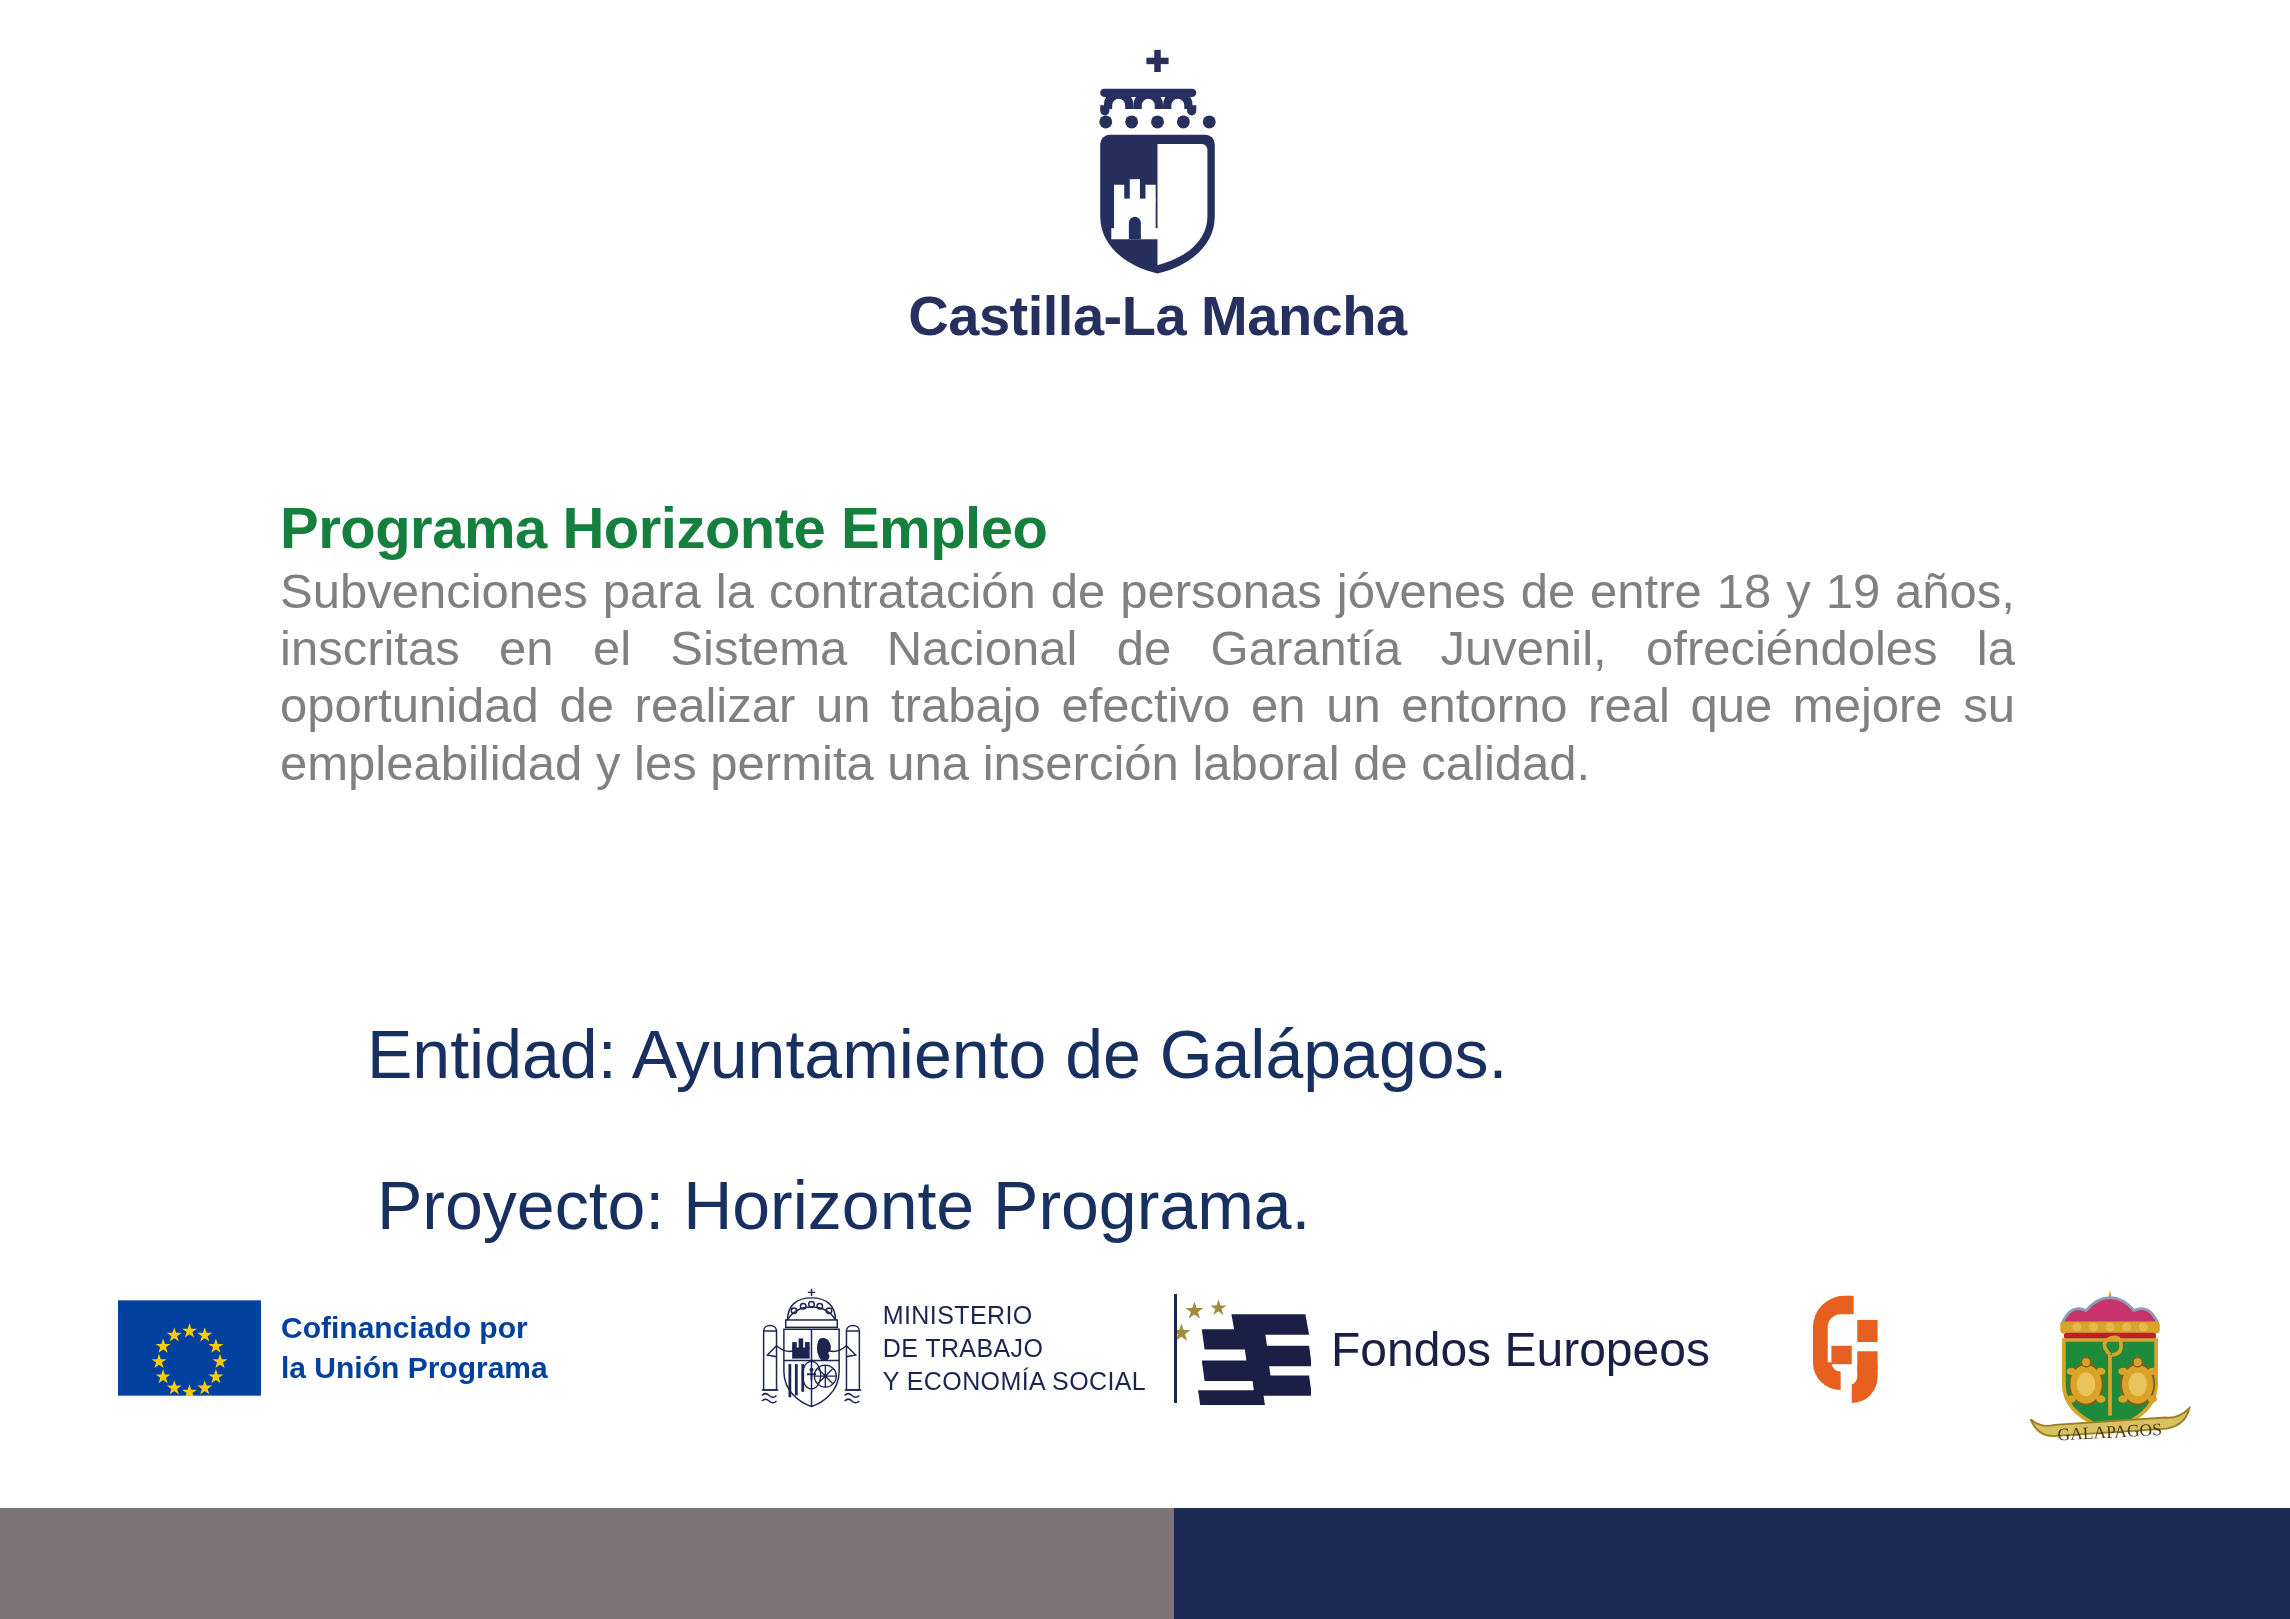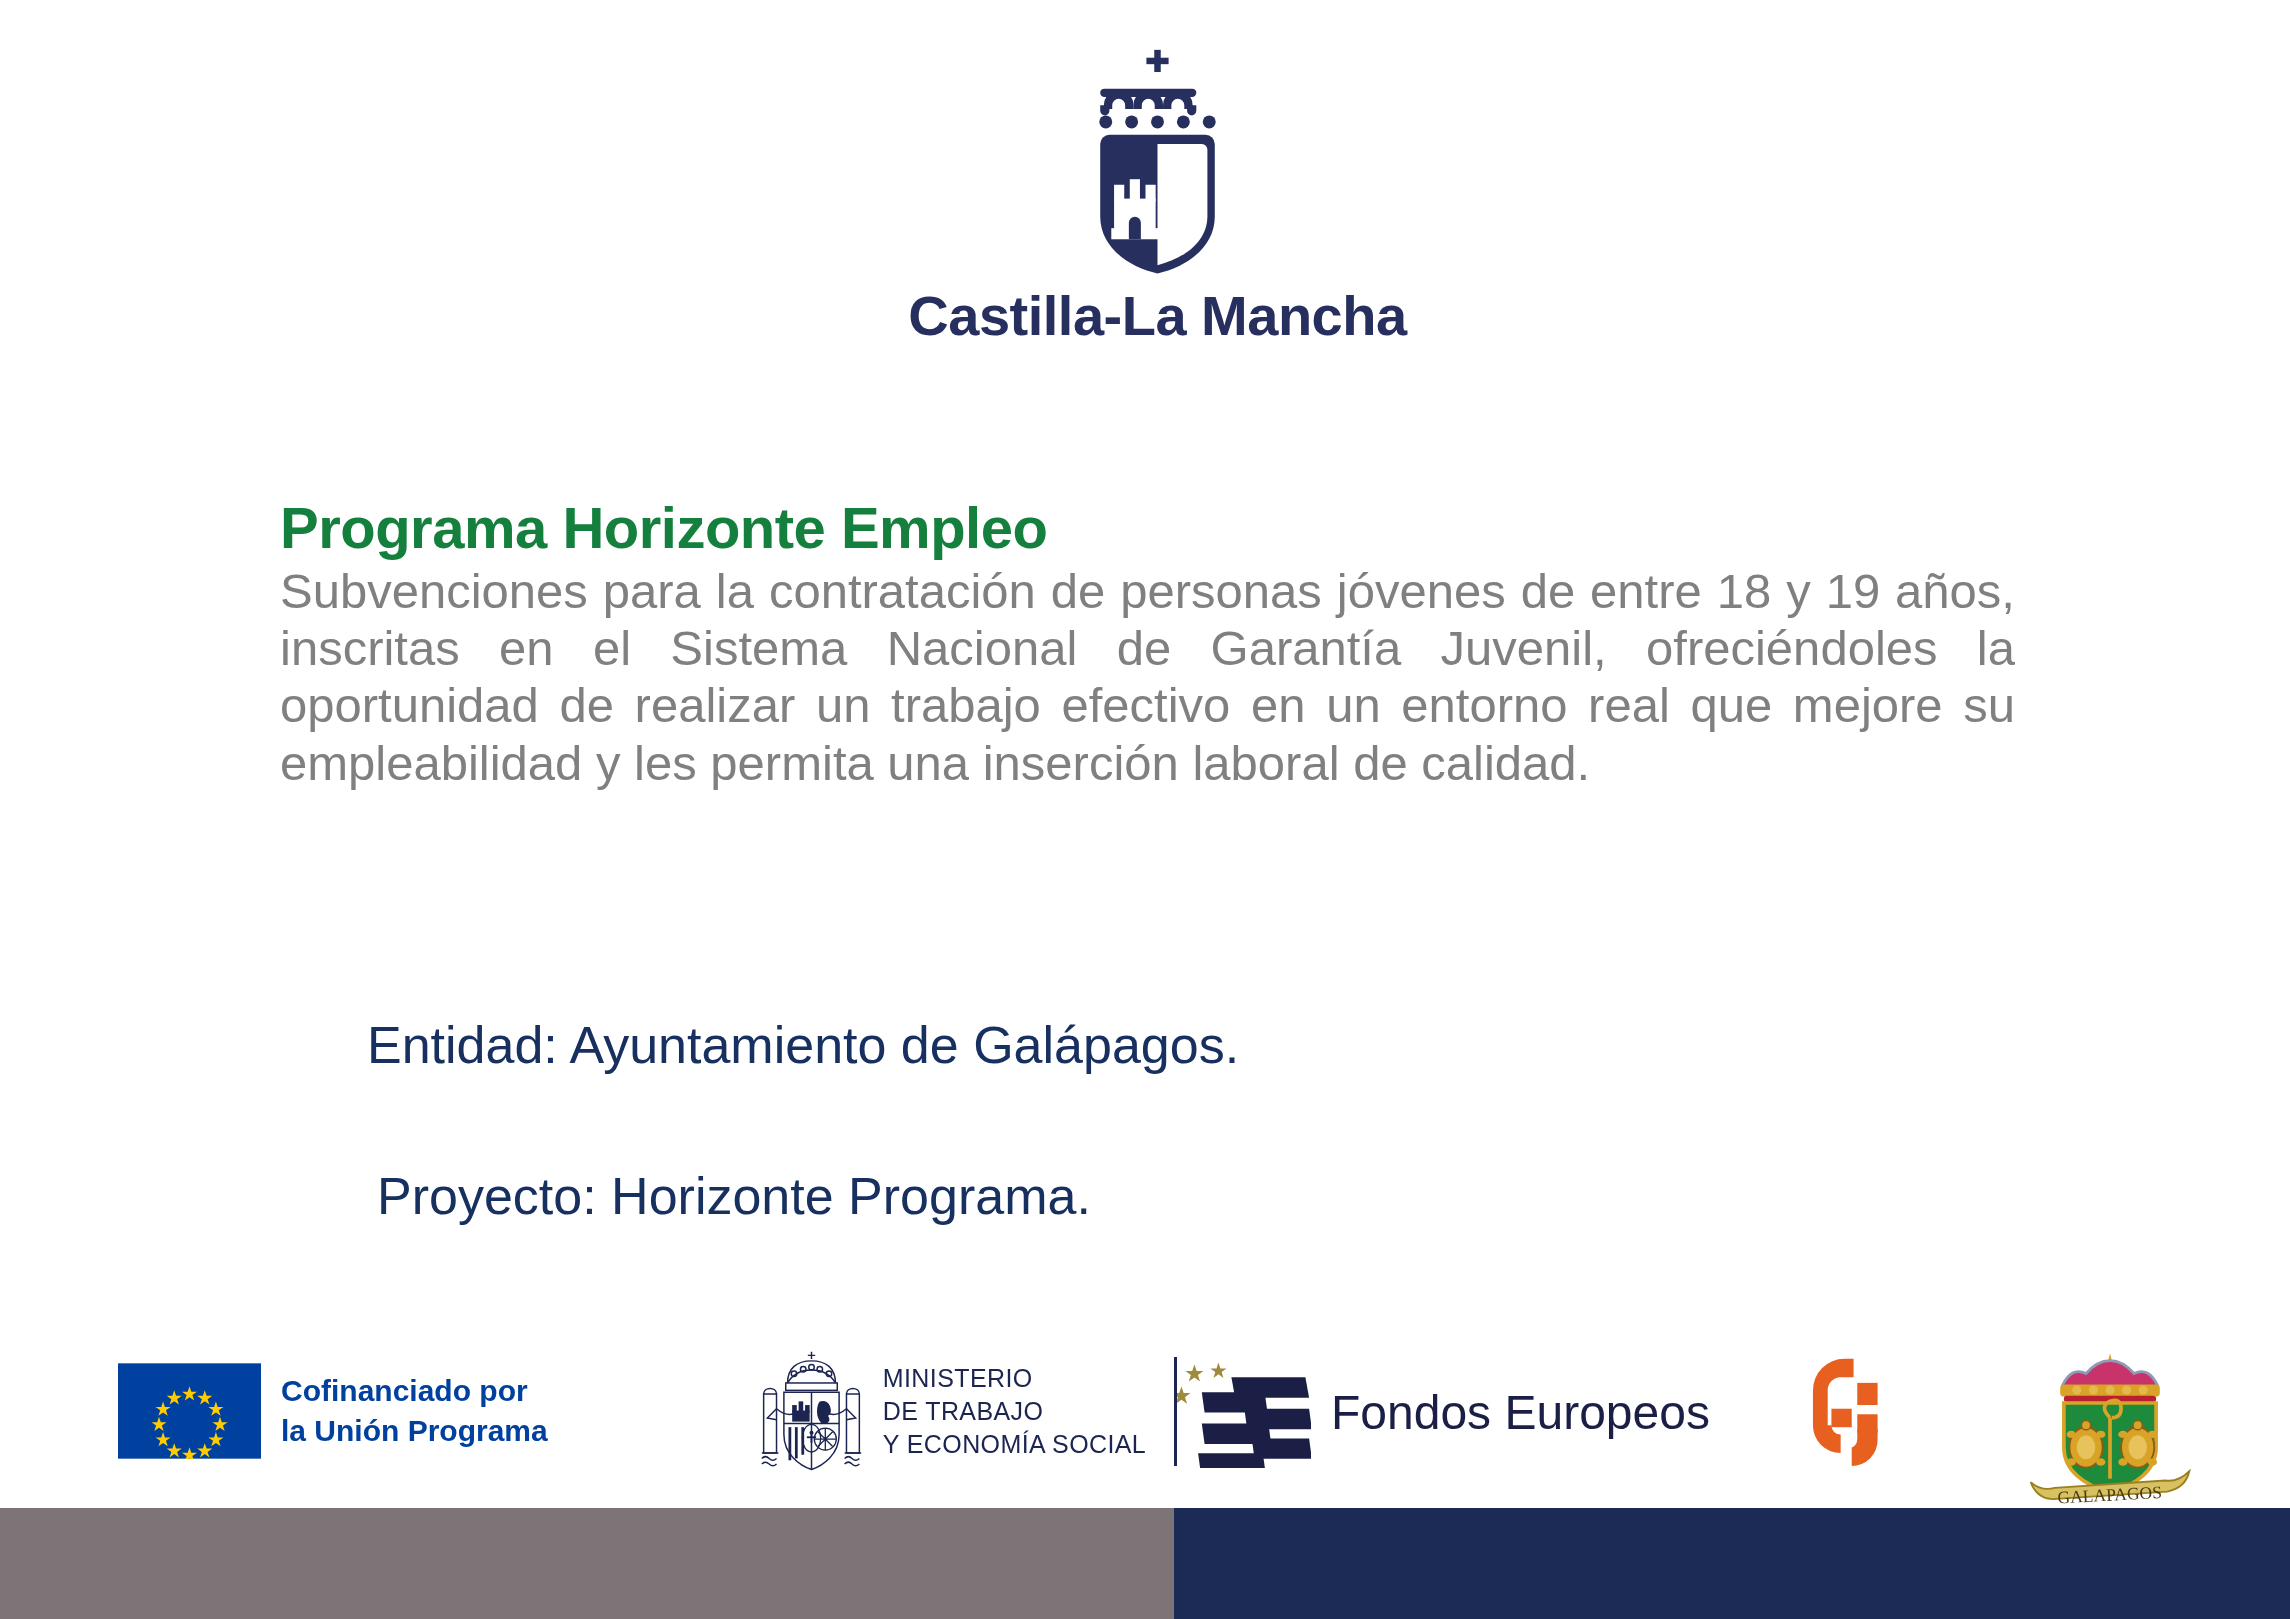--- a/index.html
+++ b/index.html
@@ -58,31 +58,31 @@
     line-height: 1.17;
     color: #808080;
     text-align: justify;
     text-align-last: left;
     margin: 0;
   }
 
   #entity-line, #project-line {
     position: absolute;
     color: #173060;
-    font-size: 52px;
+    font-size: 68px;
     white-space: nowrap;
   }
   #entity-line { left: 367px; top: 1015px; }
   #project-line { left: 377px; top: 1166px; }
 
   
   #logo-strip {
     position: absolute;
     left: 0;
-    top: 1337px;
+    top: 1274px;
     width: 2131px;
     height: 189px;
   }
   .strip-item { position: absolute; display: flex; align-items: center; }
 
   
   #eu-logo { left: 118px; top: 26px; }
   #eu-flag { width: 143px; height: 96px; display: block; }
   #eu-text {
     margin-left: 20px;

